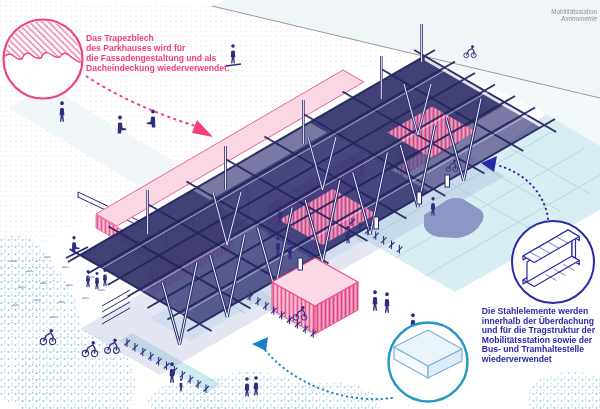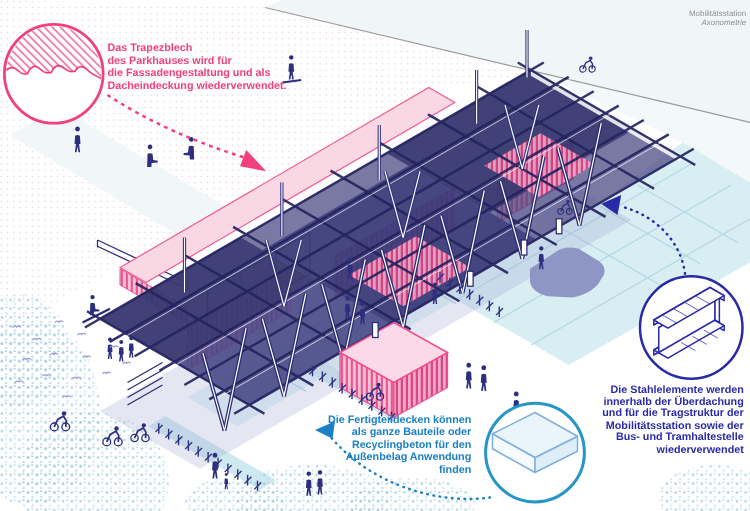--- a/index.html
+++ b/index.html
@@ -1,21 +1,21 @@
 <!DOCTYPE html>
 <html><head>
 <meta charset="utf-8">
 <style>
   html,body{margin:0;padding:0;background:#fff;}
   #stage{position:relative;width:600px;height:409px;overflow:hidden;background:#fff;
          font-family:"Liberation Sans",sans-serif;}
   #scene{position:absolute;left:0;top:0;}
   .note{position:absolute;font-weight:bold;white-space:pre-line;}
   #note-trapezblech{left:86px;top:13px;font-size:8.6px;line-height:10px;color:#f0417d;text-align:left;margin-top:20px;}
-  #note-stahlelemente{right:5px;top:307px;font-size:8.6px;line-height:9.6px;color:#2a2aa9;text-align:right;}
+  #note-stahlelemente{right:5px;top:307px;font-size:8.6px;line-height:9.6px;color:#2a2aa9;text-align:left;}
   #note-fertigteildecken{right:223px;top:330px;font-size:8.6px;line-height:10px;color:#1b80c4;text-align:right;}
   #title-block{position:absolute;right:3px;top:8px;text-align:right;color:#8f8f8f;
                font-size:6.4px;line-height:7px;font-weight:normal;}
   #title-block .sub{font-style:italic;}
 </style>
 </head>
 <body>
 
 <div id="stage">
 
@@ -380,19 +380,14 @@
 die Fassadengestaltung und als
 Dacheindeckung wiederverwendet.</div>
 
 <div class="note" id="note-stahlelemente">Die Stahlelemente werden
 innerhalb der Überdachung
 und für die Tragstruktur der
 Mobilitätsstation sowie der
 Bus- und Tramhaltestelle
 wiederverwendet</div>
 
-<div class="note" id="note-fertigteildecken">Die Fertigteildecken können
-als ganze Bauteile oder
-Recyclingbeton für den
-Außenbelag Anwendung
-finden</div>
 
 </div>
 
 </body></html>

